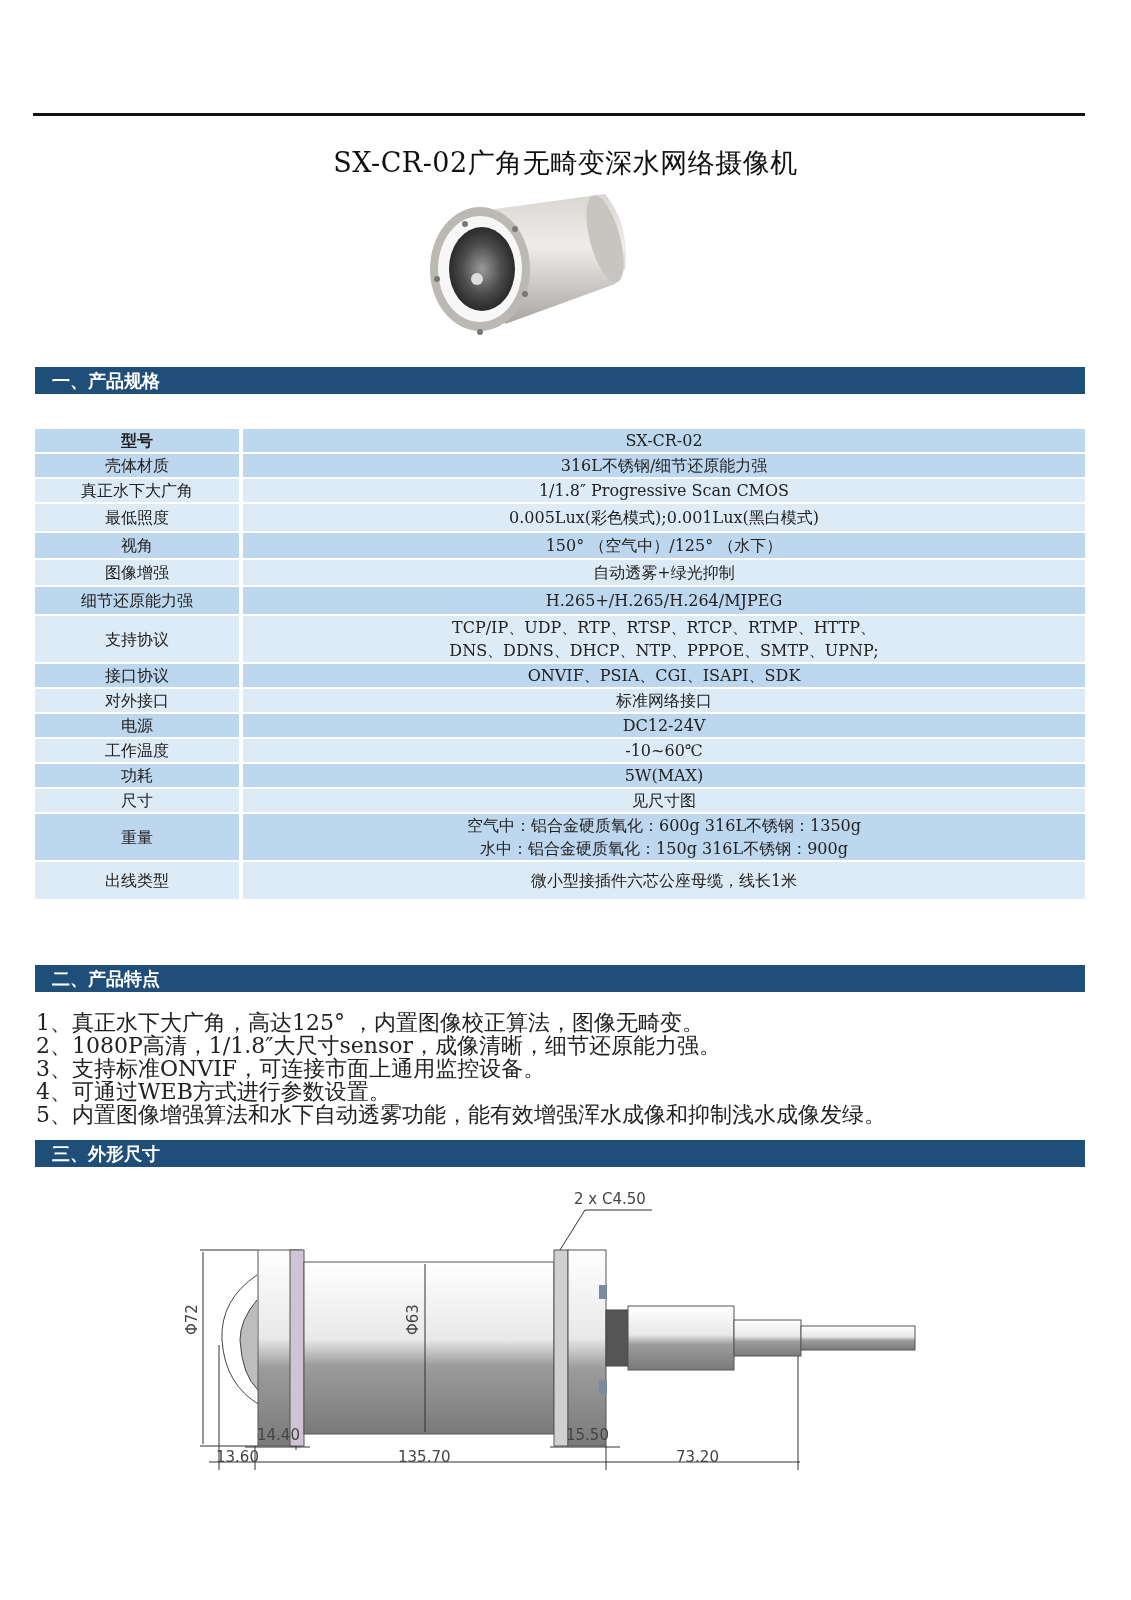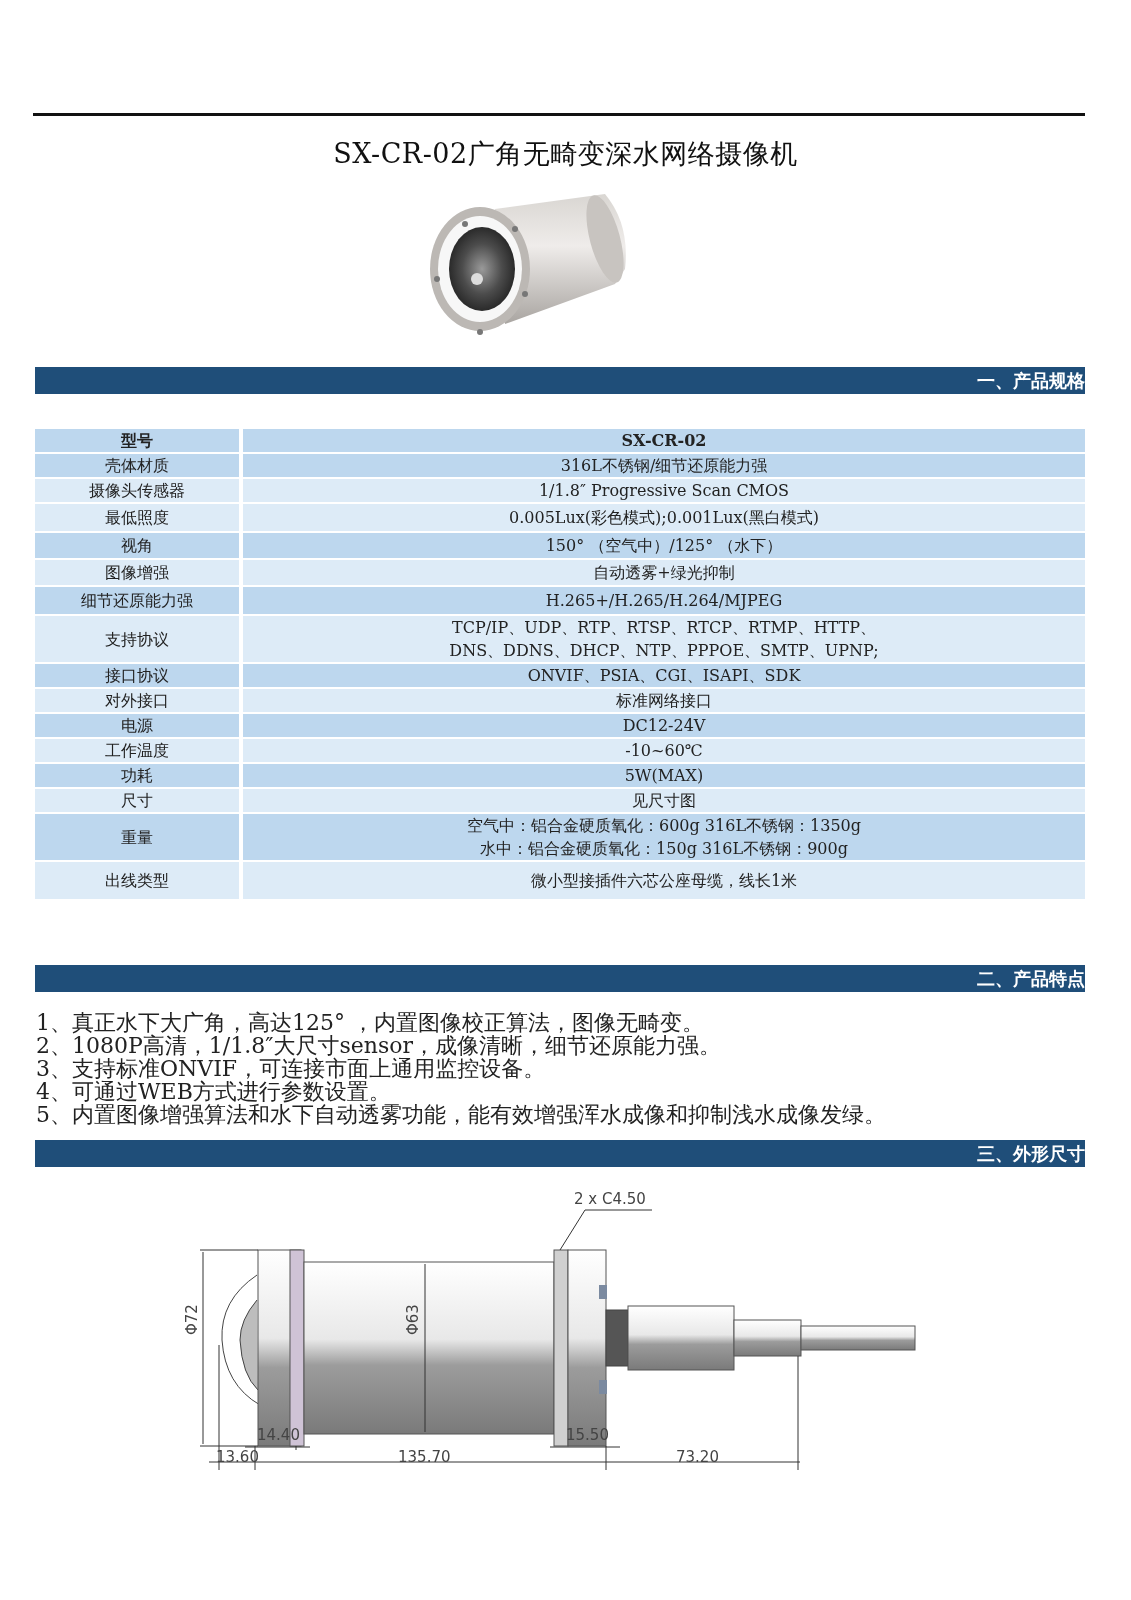--- a/index.html
+++ b/index.html
@@ -1,24 +1,24 @@
 <!DOCTYPE html>
 <html><head>
 <meta charset="utf-8">
 <style>
   html, body { margin:0; padding:0; background:#ffffff; }
   body { width:1131px; height:1600px; position:relative; overflow:hidden;
          font-family:"DejaVu Serif","Liberation Serif",serif; color:#222; }
   .top-rule { position:absolute; left:33px; top:113px; width:1052px; height:3px; background:#111; }
-  .title { position:absolute; left:0; top:136px; width:1131px; text-align:center;
+  .title { position:absolute; left:0; top:145px; width:1131px; text-align:center;
            font-size:27px; letter-spacing:0.5px; color:#111; }
   .photo { position:absolute; left:425px; top:184px; width:210px; height:160px; }
   .section-bar { position:absolute; left:35px; width:1050px; height:27px; background:#1f4e79;
-                 color:#fff; font-size:18px; line-height:27px; padding-left:5px; box-sizing:border-box;
-                 font-weight:bold;text-align:right; }
+                 color:#fff; font-size:18px; line-height:27px; padding-left:17px; box-sizing:border-box;
+                 font-weight:bold; }
   table.spec { position:absolute; left:35px; top:427px; width:1050px; border-collapse:separate;
                border-spacing:0 2px; font-size:16px; }
   table.spec td { text-align:center; padding:0; line-height:23px; }
   table.spec td.k { width:204px; border-right:4px solid #fff; }
   tr.dark td { background:#bdd7ee; }
   tr.light td { background:#ddebf7; }
   .features { position:absolute; left:36px; top:1011px; font-size:22px; line-height:23px; }
   .features div { white-space:nowrap; }
   .drawing { position:absolute; left:160px; top:1180px; width:780px; height:300px; }
 </style>
@@ -53,28 +53,28 @@
     <circle cx="55" cy="148" r="3" fill="#777"></circle>
   <circle cx="12" cy="95" r="3" fill="#777"></circle>
 </svg>
 
 <div class="section-bar" style="top:367px">一、产品规格</div>
 
 <table class="spec">
   <tbody>
     <tr class="dark">
         <td class="k" style="font-weight:bold">型号</td>
-        <td style="font-weight:bold">SX-CR-02</td>
+        <td style="font-weight:normal">SX-CR-02</td>
       </tr>
     <tr class="dark">
         <td class="k">壳体材质</td>
         <td>316L不锈钢/细节还原能力强</td>
       </tr>
     <tr class="light">
-        <td class="k">摄像头传感器</td>
+        <td class="k">真正水下大广角</td>
         <td>1/1.8″ Progressive Scan CMOS</td>
       </tr>
     <tr class="light">
         <td class="k" style="line-height:27px">最低照度</td>
         <td>0.005Lux(彩色模式);0.001Lux(黑白模式)</td>
       </tr>
     <tr class="dark">
         <td class="k" style="line-height:25px">视角</td>
         <td>150° （空气中）/125° （水下）</td>
       </tr>

